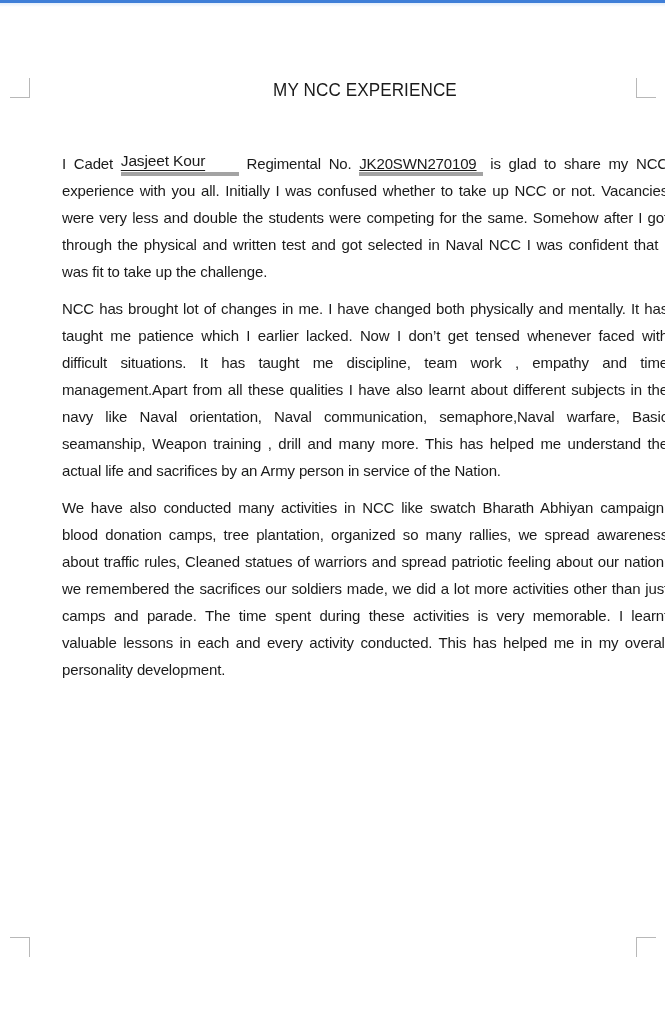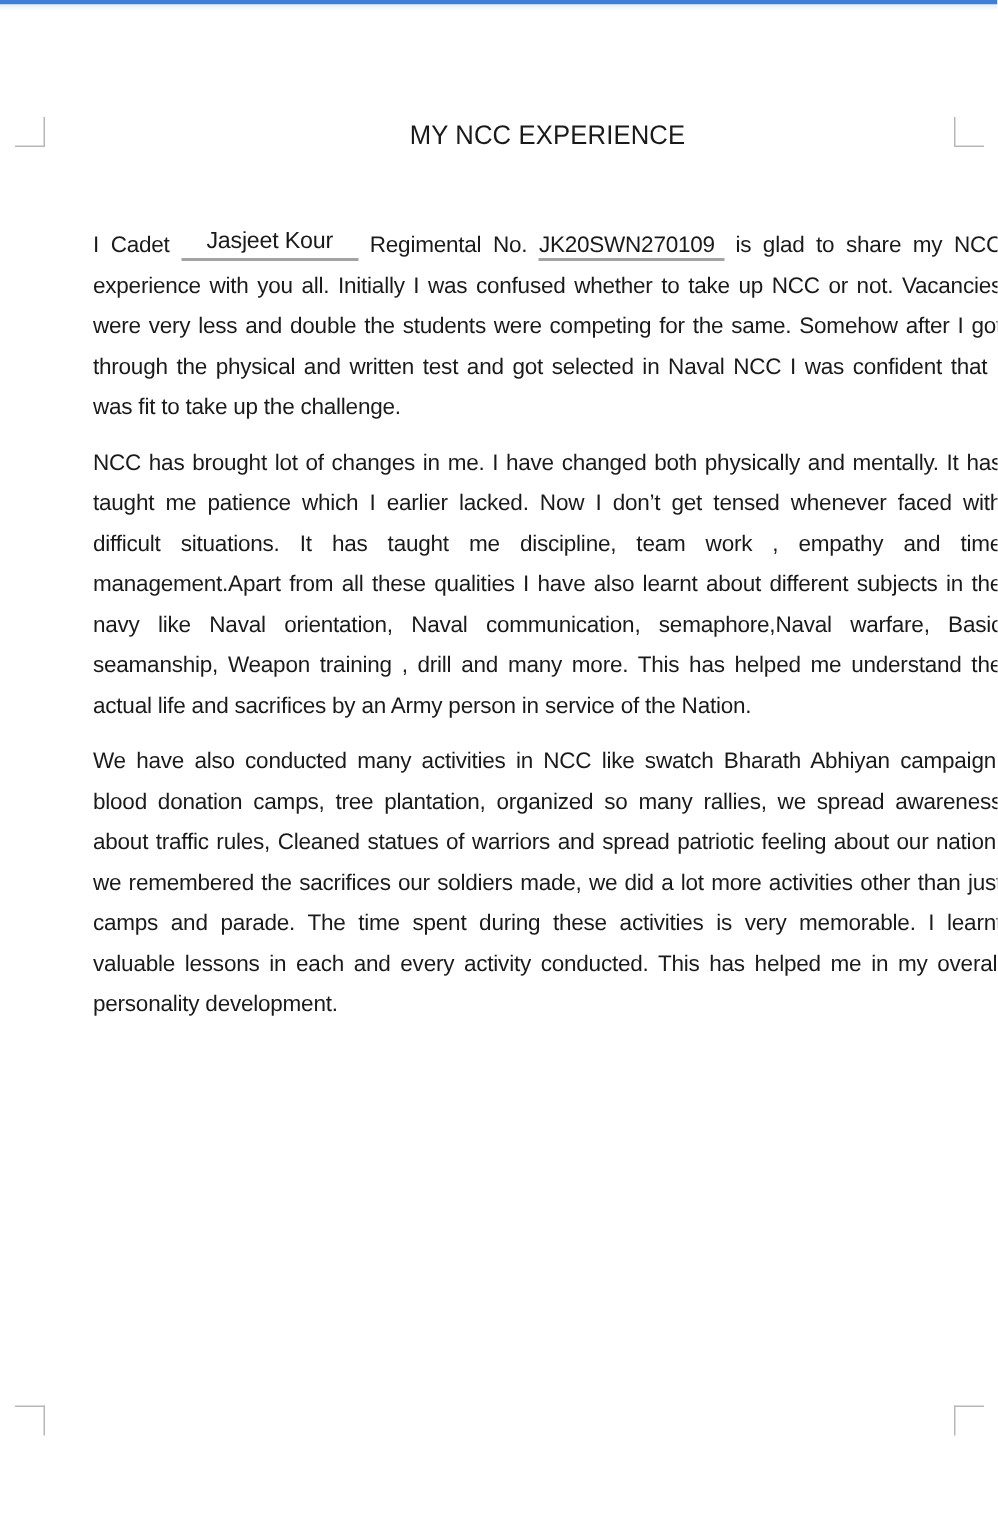--- a/index.html
+++ b/index.html
@@ -62,24 +62,25 @@
       font-size: 15px;
       line-height: 27px;
       text-align: justify;
       margin: 0 0 10px 0;
       letter-spacing: -0.15px;
     }
     .para:first-of-type { margin-top: 0; }
     .blank {
       display: inline-block;
       position: relative;
-      text-align: center;
-      border-bottom: 2px solid #a3a3a3;
+      text-align: left;
+      border-bottom: 4px solid #a3a3a3;
       line-height: 16px;
       vertical-align: baseline;
+      text-decoration: underline;
     }
     .blank.name {
       width: 118px;
     }
     .blank.name span {
       position: relative;
       top: -3px;
       font-size: 15.5px;
     }
     .blank.reg {

